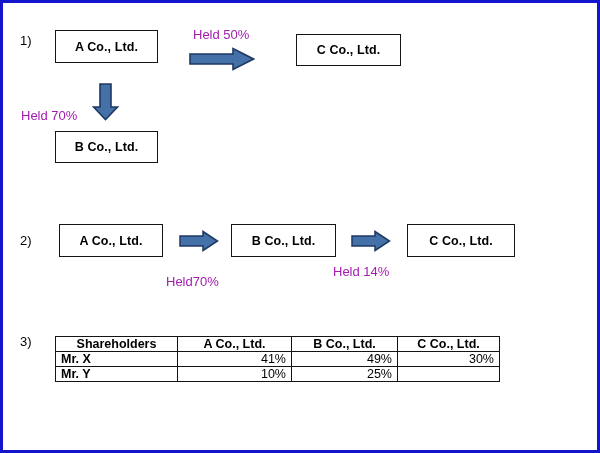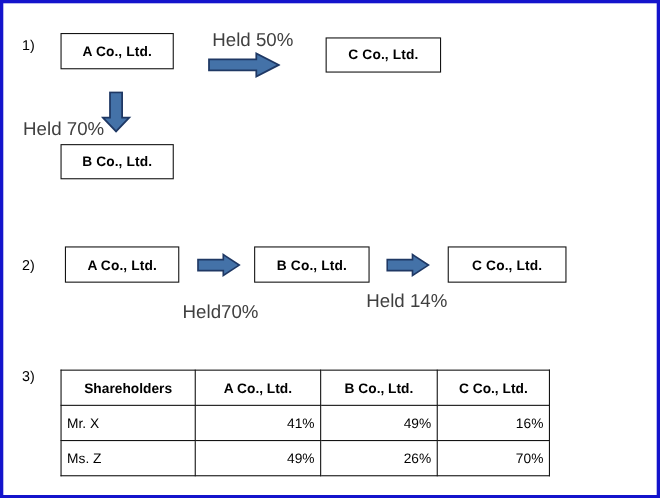--- a/index.html
+++ b/index.html
@@ -41,58 +41,58 @@
     font-size: 12.5px;
     font-weight: bold;
     letter-spacing: 0.1px;
     color: #000;
     white-space: nowrap;
   }
 
   
   .held {
     position: absolute;
-    font-size: 17px;
+    font-size: 13px;
     font-weight: 400;
-    color: #404040;
+    color: #a21caf;
     white-space: nowrap;
     line-height: 1;
   }
 
   
   .arrow {
     position: absolute;
   }
   .arrow svg { display: block; }
 
   
   .sh-table {
     position: absolute;
     border-collapse: collapse;
     background: #fff;
     table-layout: fixed;
   }
   .sh-table th, .sh-table td {
     border: 1.5px solid #141414;
     font-size: 12.5px;
-    height: 32px;
+    height: 15px;
     padding: 0 5px;
     color: #000;
     box-sizing: border-box;
     overflow: hidden;
     white-space: nowrap;
   }
   .sh-table th {
     font-weight: bold;
     text-align: center;
   }
   .sh-table th.col-name { text-align: center; }
   .sh-table td.name-cell {
     text-align: left;
-    font-weight: 400;
+    font-weight: 700;
   }
   .sh-table td.num-cell {
     text-align: right;
     font-weight: 400;
   }
 </style>
 </head>
 <body>
 
 <div id="page">
@@ -160,24 +160,24 @@
         <th>A  Co., Ltd.</th>
         <th>B  Co., Ltd.</th>
         <th>C  Co., Ltd.</th>
       </tr>
     </thead>
     <tbody>
       <tr>
         <td class="name-cell">Mr. X</td>
         <td class="num-cell">41%</td>
         <td class="num-cell">49%</td>
-        <td class="num-cell">16%</td>
+        <td class="num-cell">30%</td>
       </tr>
       <tr>
-        <td class="name-cell">Ms. Z</td>
-        <td class="num-cell">49%</td>
-        <td class="num-cell">26%</td>
-        <td class="num-cell">70%</td>
+        <td class="name-cell">Mr. Y</td>
+        <td class="num-cell">10%</td>
+        <td class="num-cell">25%</td>
+        <td class="num-cell"></td>
       </tr>
     </tbody>
   </table>
 
 </div>
 
 </body></html>

